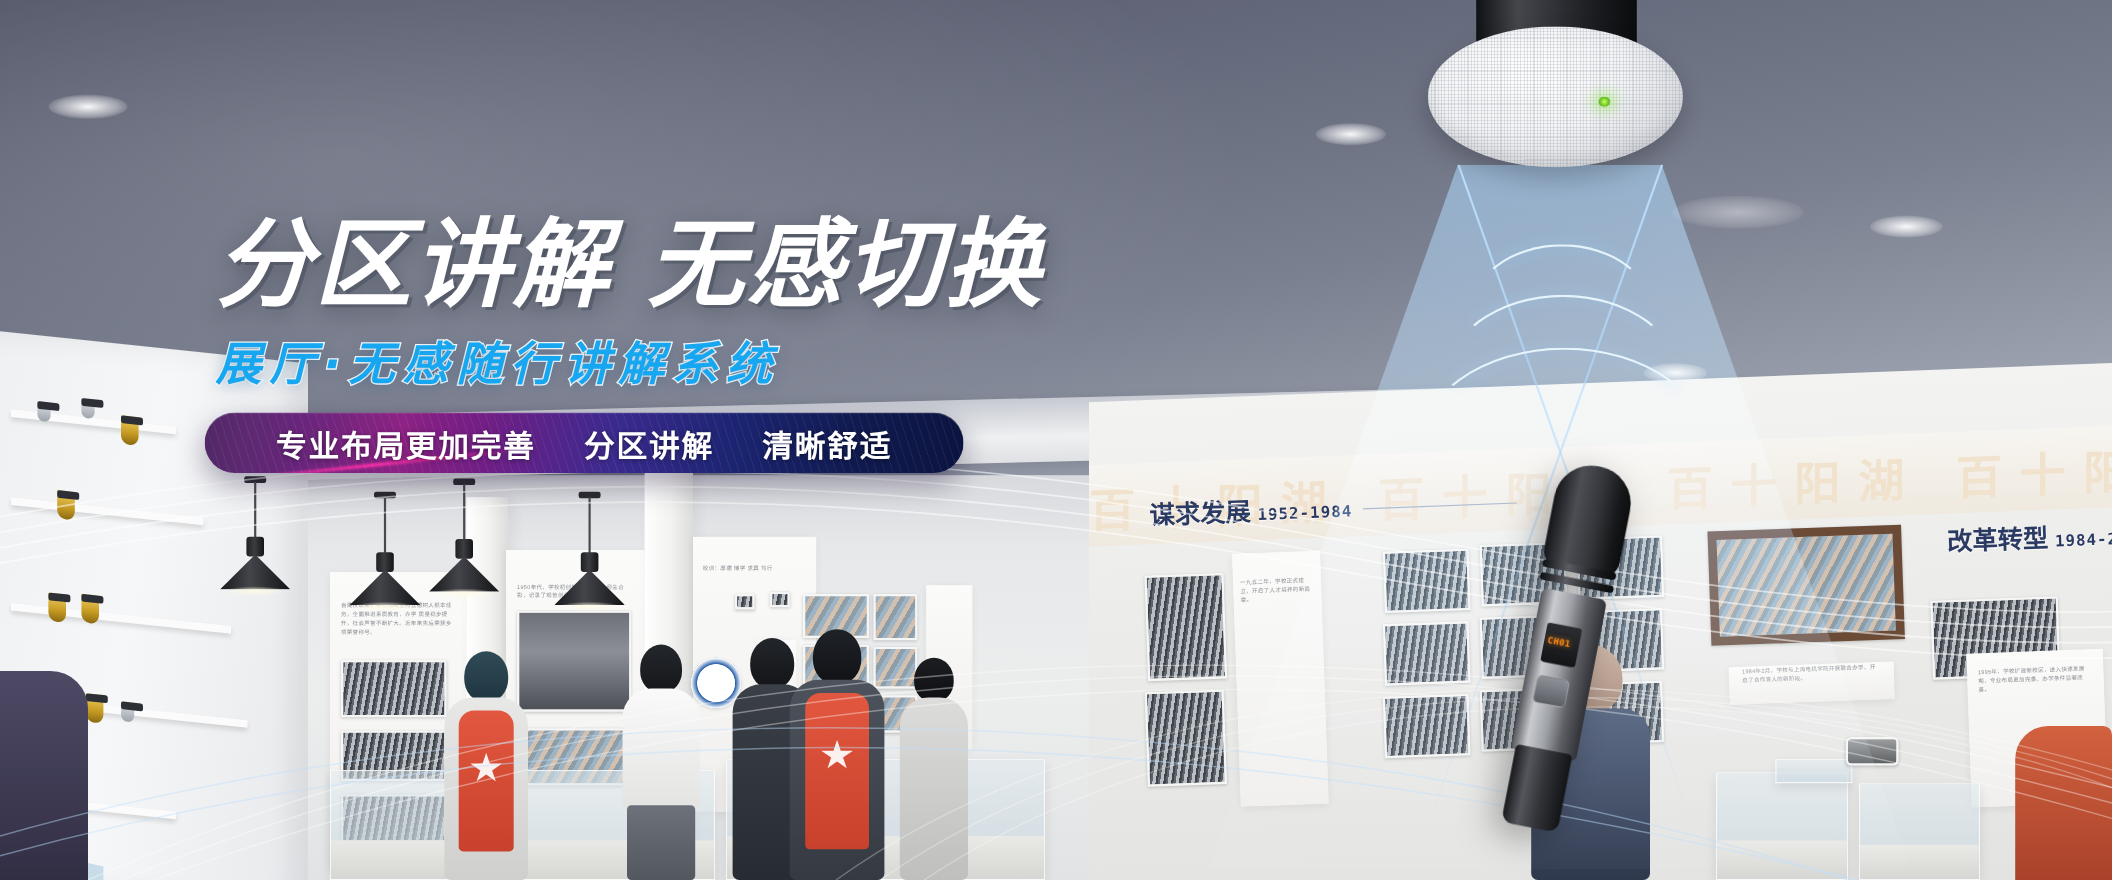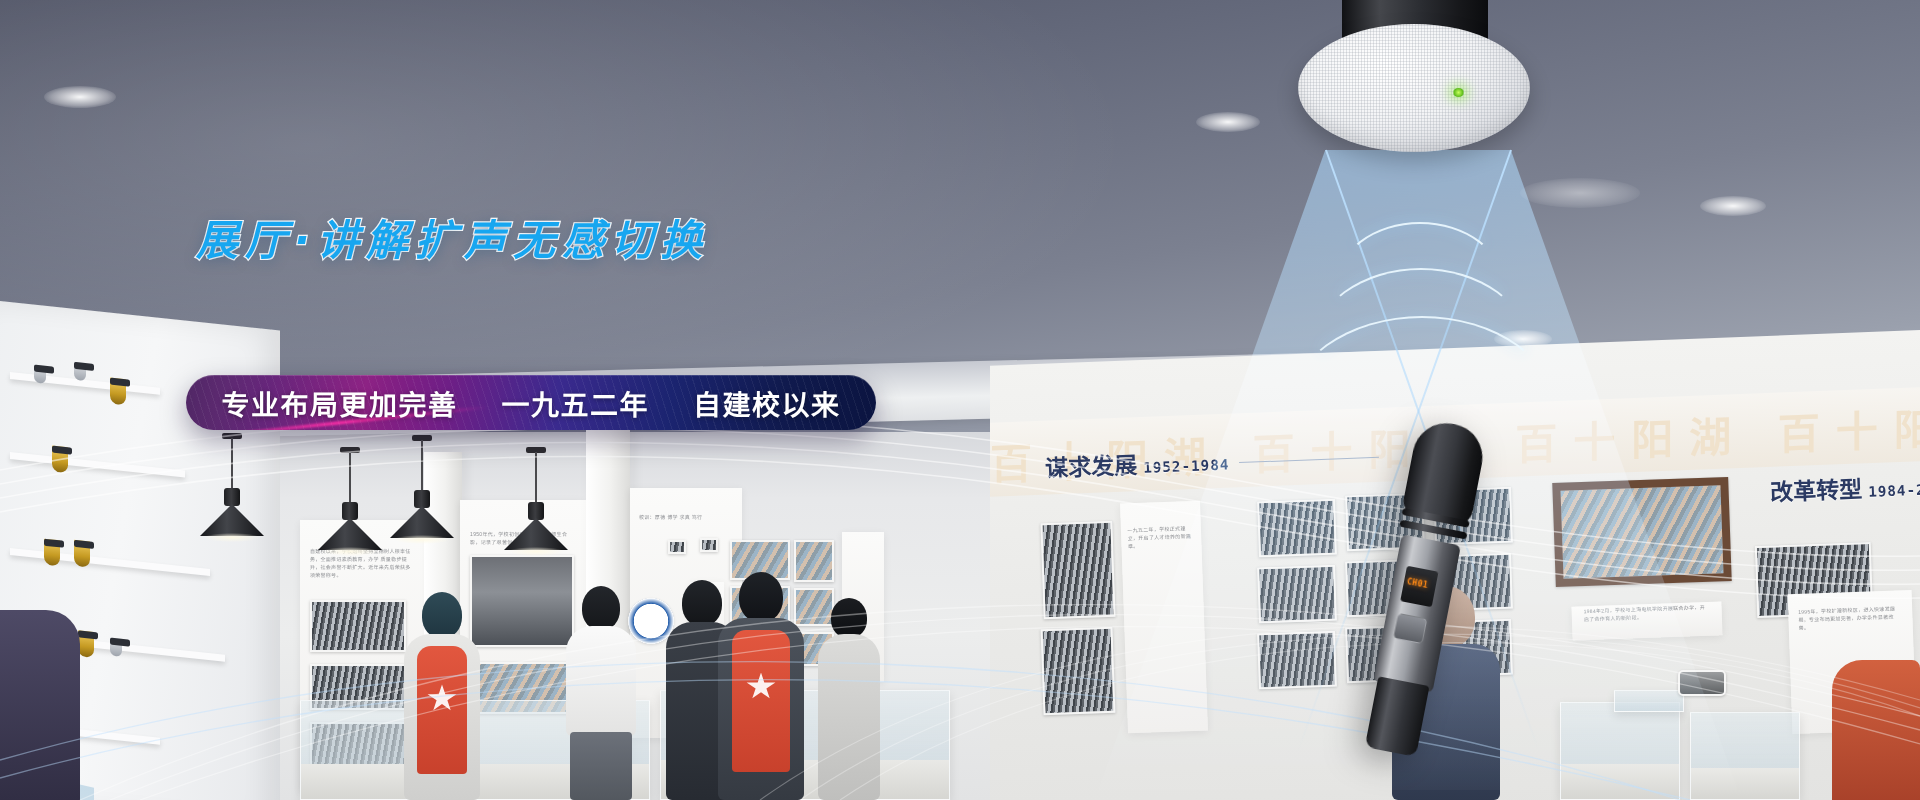--- a/index.html
+++ b/index.html
@@ -539,22 +539,23 @@
     <div class="ring" style="top:104px;"></div>
     <div class="body"></div>
     <div class="disp">
       <b>CH01</b>
     </div>
     <div class="btn"></div>
     <div class="grip"></div>
   </div>
 
   <div class="copy">
-    <div class="h2">展厅·讲解扩声无感切换</div>
+    <div class="h1">分区讲解 无感切换</div>
+    <div class="h2">展厅·无感随行讲解系统</div>
   </div>
 
   <div class="pill">
     <span class="kw">专业布局更加完善</span>
-    <span class="kw">一九五二年</span>
-    <span class="kw">自建校以来</span>
+    <span class="kw">分区讲解</span>
+    <span class="kw">清晰舒适</span>
   </div>
 
 </div>
 
 </body></html>

